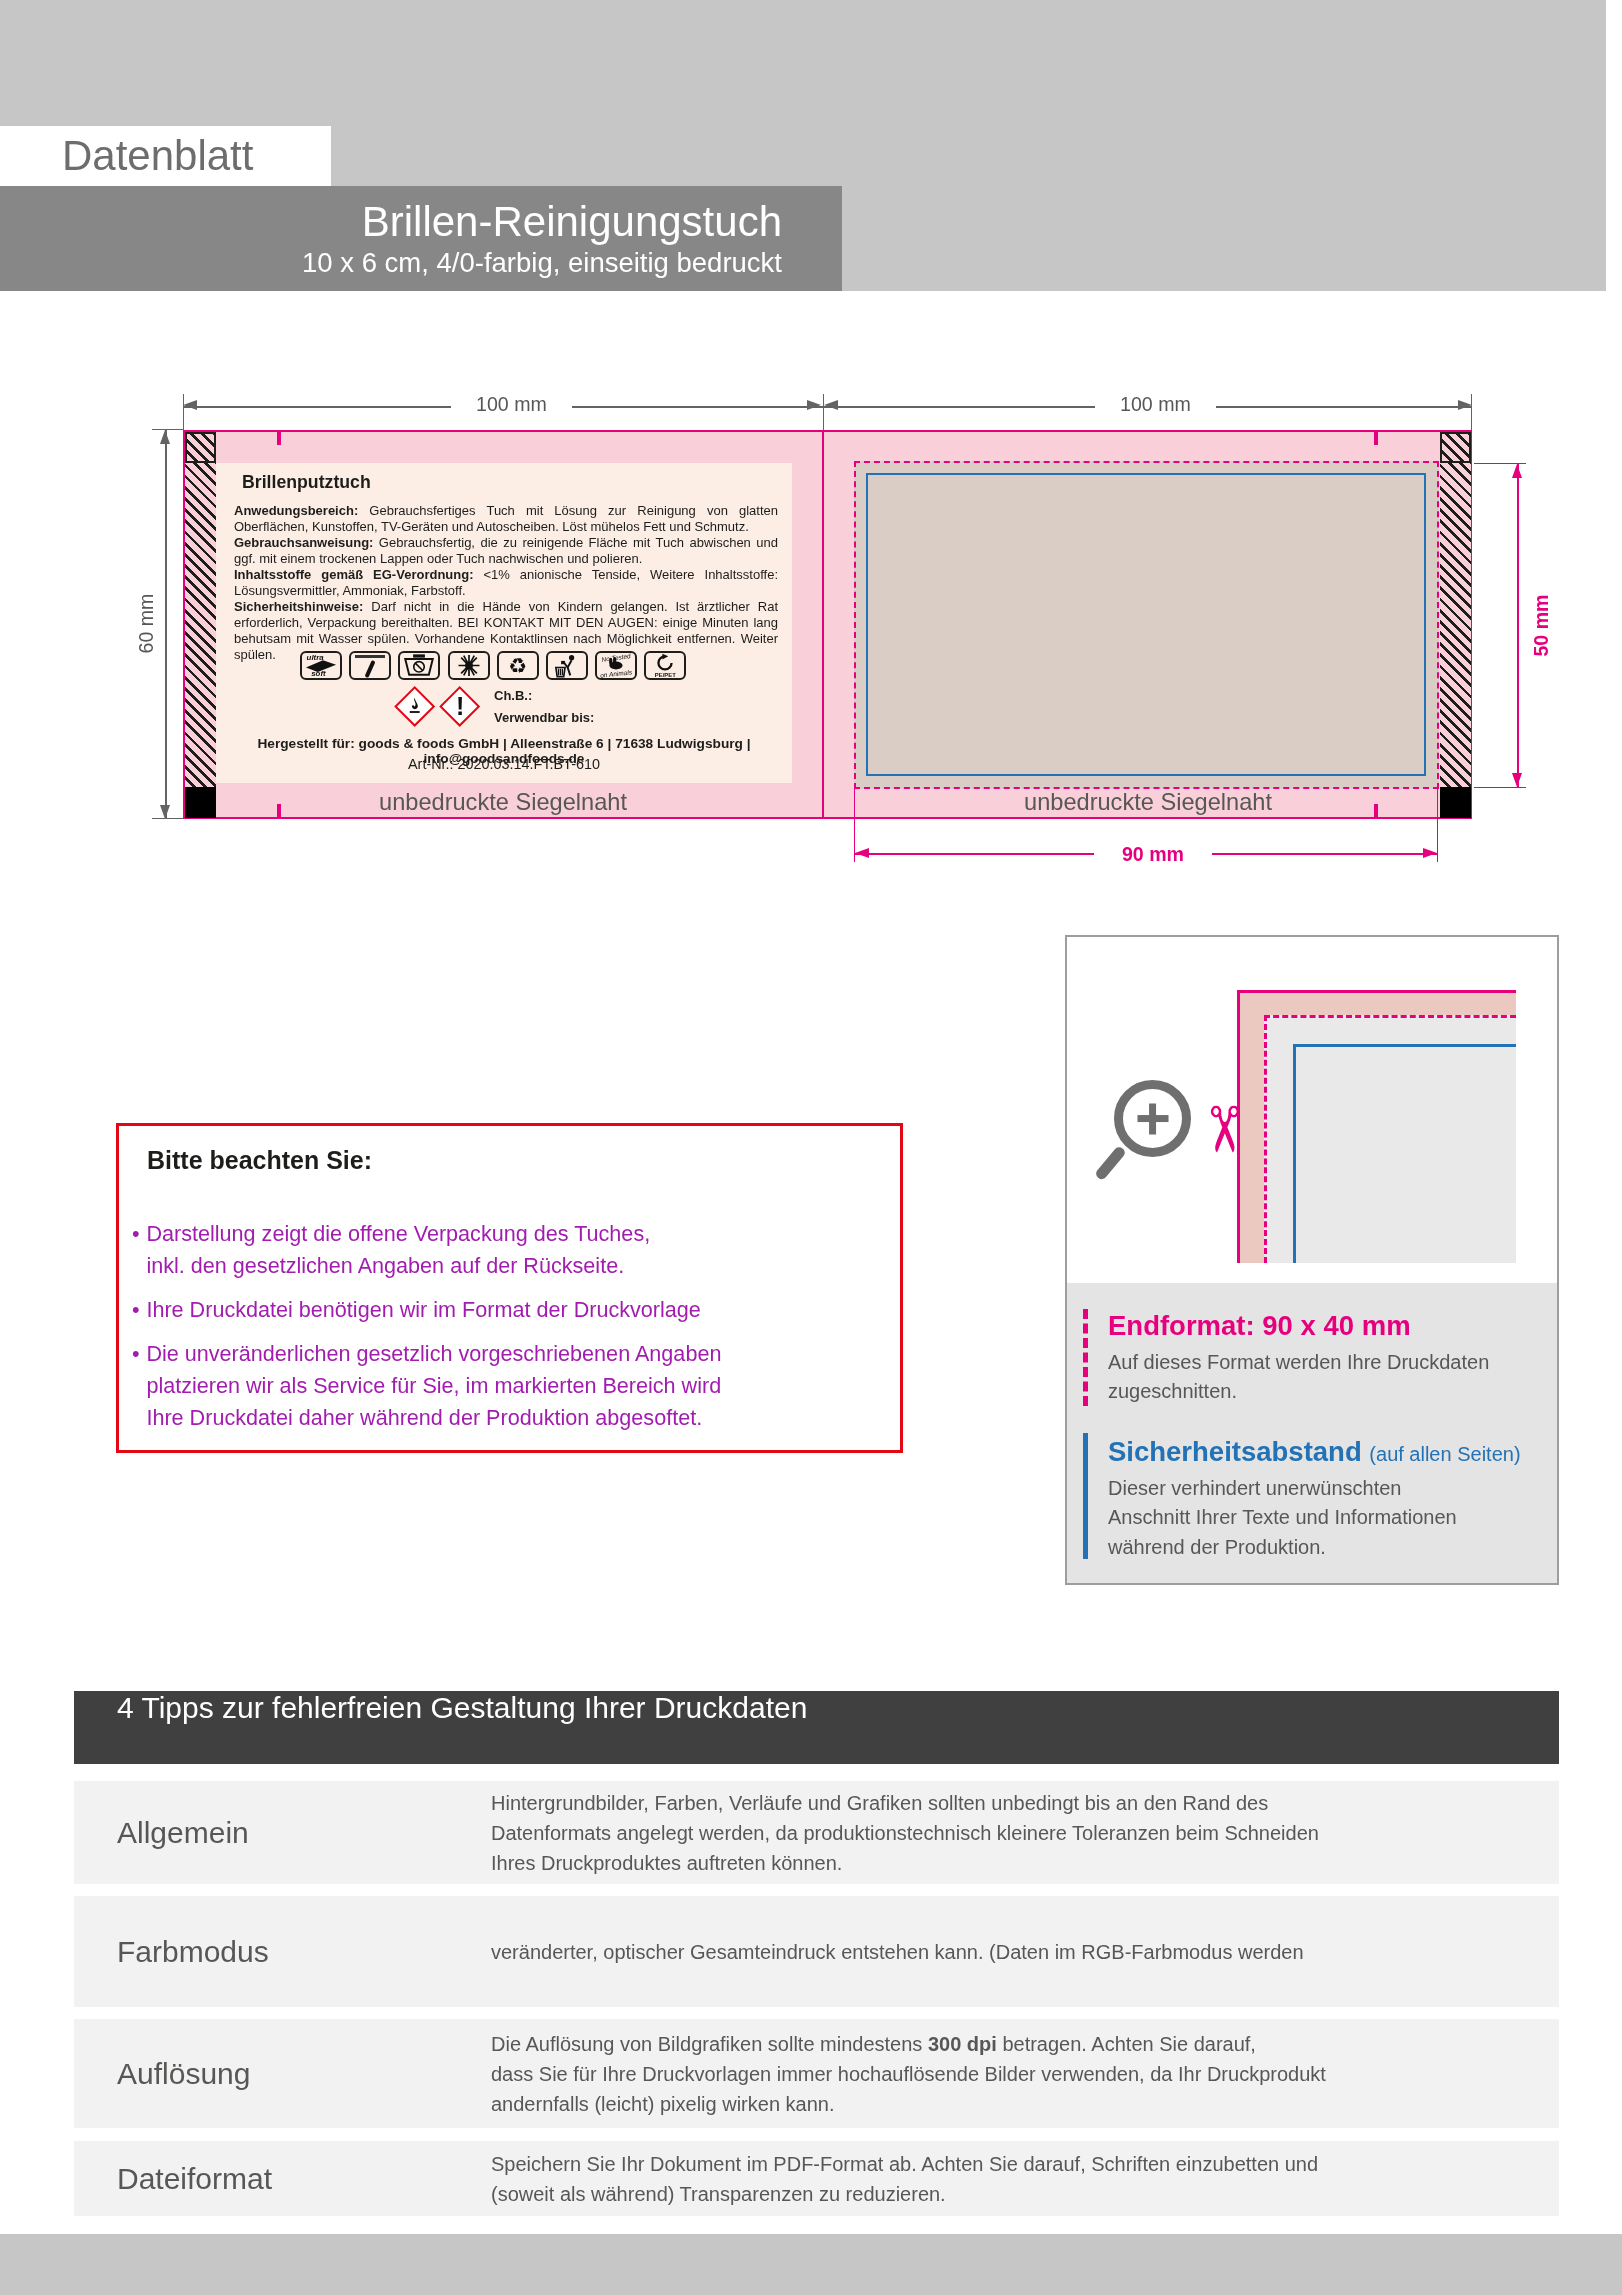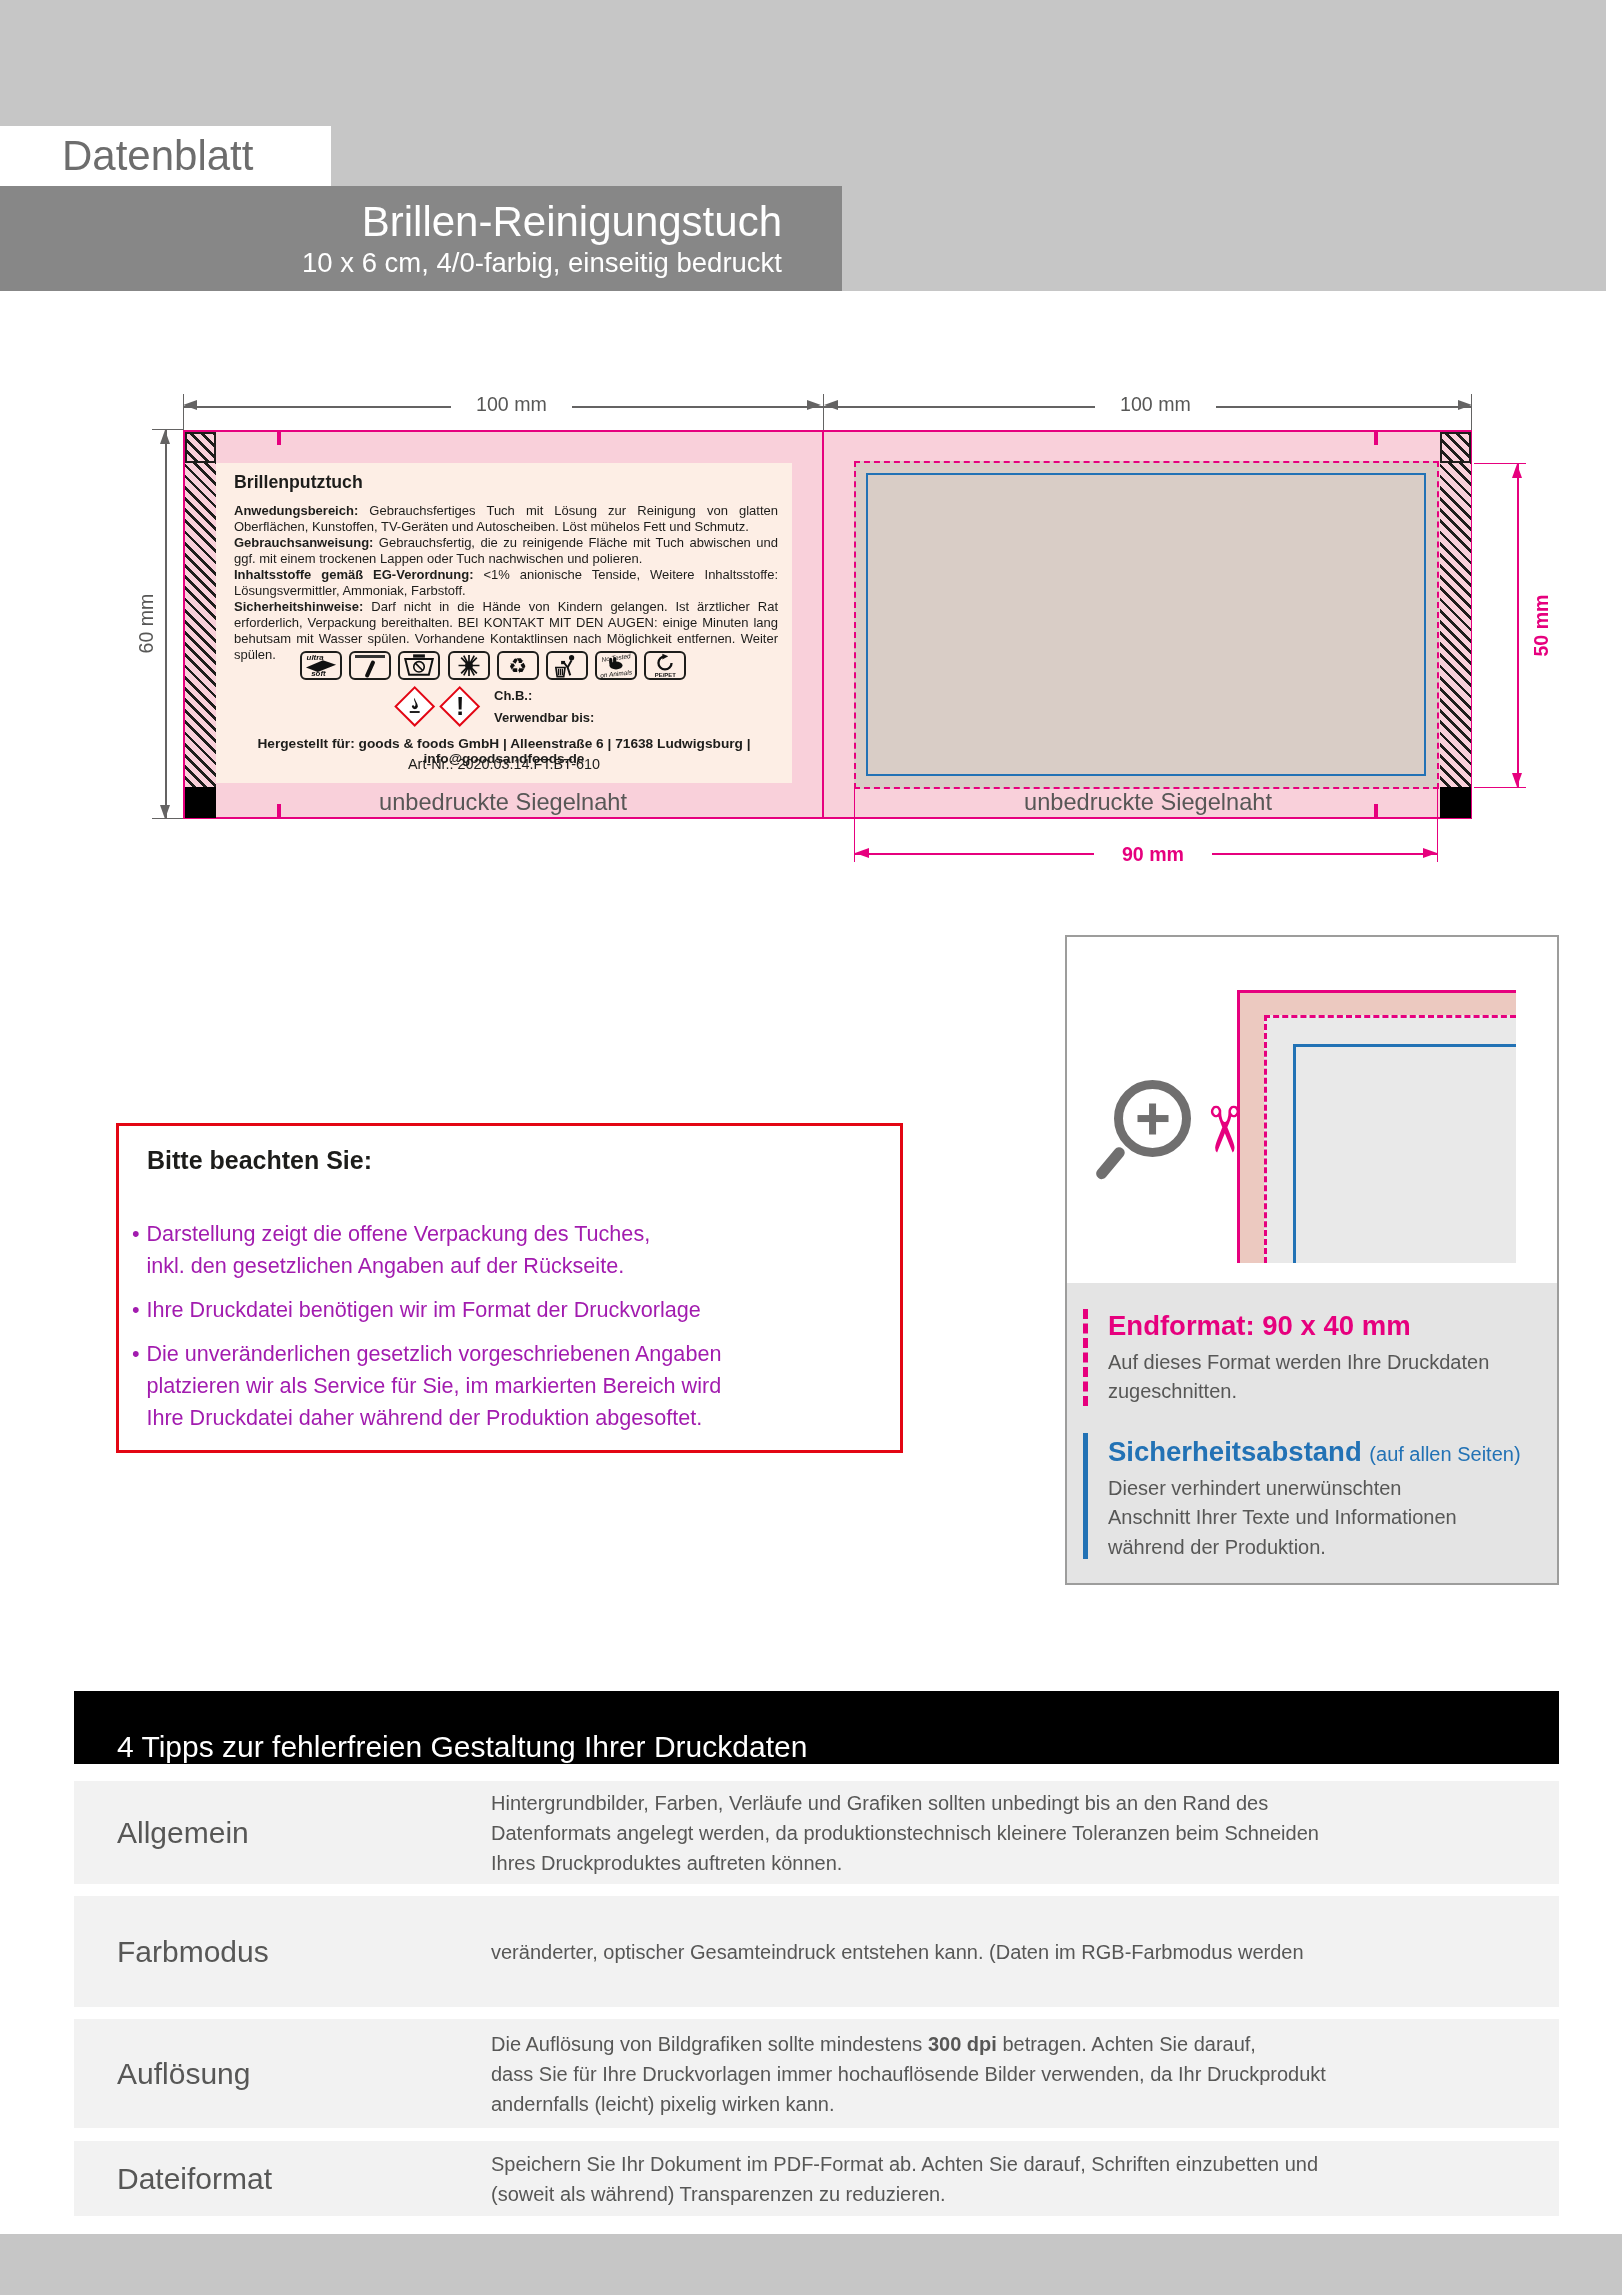--- a/index.html
+++ b/index.html
@@ -37,21 +37,21 @@
   .pinkrect{left:183px;top:430px;width:1289px;height:389px;background:#f9d0da;
             border:2px solid #e6007e;box-sizing:border-box;}
   .hatch{background-color:#f9d0da;
          background-image:repeating-linear-gradient(45deg,transparent 0 5.2px,#1d1d1b 5.2px 7.9px);}
   .eyemark{background:#000;}
   .tick{width:3.9px;height:13px;background:#e6007e;}
   .cream{left:216px;top:463px;width:576px;height:320px;background:#fdeee5;}
   .sealtxt{font-size:23.6px;color:#575756;text-align:center;}
 
   
-  .ltitle{font-size:17.7px;font-weight:bold;color:#1d1d1b;}
+  .ltitle{font-size:17.7px;font-weight:bold;color:#1d1d1b;margin-left:8px;}
   .lbody{font-size:13px;line-height:16px;color:#1d1d1b;text-align:justify;}
   .lbody p{margin:0;}
   .icorow{display:flex;gap:7.2px;}
   .ico{width:42px;height:29px;border:2px solid #1d1d1b;border-radius:5.9px;background:#fdeee5;
        position:relative;box-sizing:border-box;overflow:hidden;}
   .ico svg{position:absolute;left:0;top:0;}
   .ghsd{width:29.4px;height:29.4px;border:2.6px solid #e30613;background:#fff;transform:rotate(45deg);
         box-sizing:border-box;display:flex;align-items:center;justify-content:center;}
   .ghsd .in{transform:rotate(-45deg);}
   .chb{font-size:13px;font-weight:600;color:#1d1d1b;}
@@ -85,21 +85,21 @@
          font-size:63px;color:#e6007e;transform:rotate(90deg);}
   .efm{position:absolute;left:15.7px;top:372px;height:97px;border-left:5.2px dashed #e6007e;}
   .sfm{position:absolute;left:15.7px;top:496px;height:126px;border-left:5.2px solid #2272b5;}
   .eft{position:absolute;left:41px;top:373px;font-size:27.5px;font-weight:bold;color:#e6007e;}
   .efb{position:absolute;left:41px;top:411px;font-size:20px;line-height:29px;color:#575756;}
   .sft{position:absolute;left:41px;top:499px;font-size:27.5px;font-weight:bold;color:#2272b5;}
   .sft .sub{font-size:20px;font-weight:normal;}
   .sfb{position:absolute;left:41px;top:537px;font-size:20px;line-height:29.4px;color:#575756;}
 
   
-  .tbar{left:74px;top:1691px;width:1485px;height:73px;background:#000000;display:flex;align-items:flex-end;}
+  .tbar{left:74px;top:1691px;width:1485px;height:73px;background:#404040;display:flex;align-items:flex-start;}
   .tbar span{padding-left:43px;font-size:30px;color:#fff;}
   .trow{position:absolute;left:74px;width:1485px;background:#f2f2f2;display:flex;align-items:center;}
   .tlabel{width:417px;padding-left:43px;box-sizing:border-box;font-size:30px;color:#575756;}
   .tbody{font-size:20px;line-height:30px;color:#575756;}
   .footer{left:0;top:2234px;width:1623px;height:62px;background:#c6c6c6;}
 </style>
 </head>
 <body>
 
 <div id="page">

